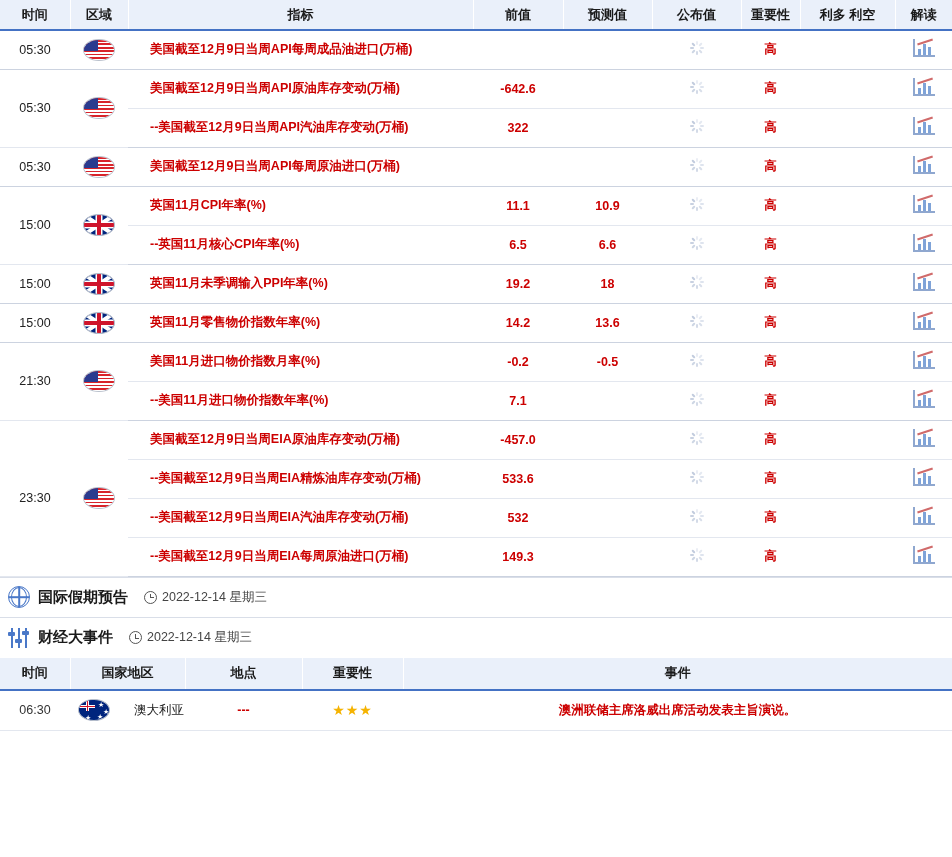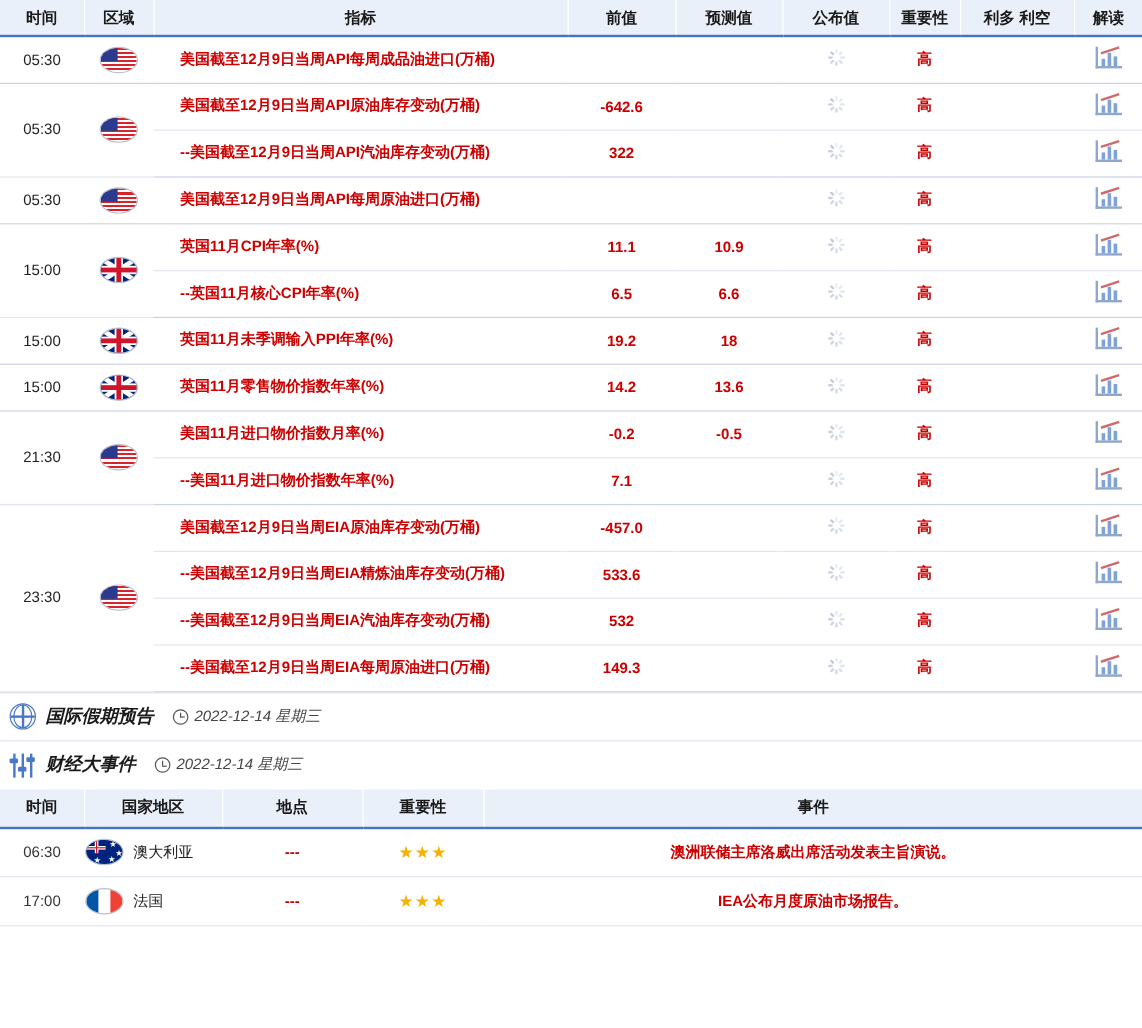--- a/index.html
+++ b/index.html
@@ -171,21 +171,20 @@
   .readicon b:nth-child(2){ left: 8px; height: 11px; }
   .readicon b:nth-child(3){ left: 13px; height: 8px; }
   .readicon s {
     position: absolute; left: 2px; top: 2px; width: 16px; height: 1.6px;
     background: #d06a6a; transform: rotate(-18deg); display: block;
   }
 
   
   .section {
     border-top: 1px solid #d9dee8;
-    font-style: italic;
   }
   .sec-head {
     display: flex;
     align-items: center;
     height: 40px;
     padding-left: 8px;
     background: #ffffff;
     border-bottom: 1px solid #d9dee8;
   }
   .sec-head .ic {
@@ -292,21 +291,21 @@
   td.e-time { width: 70px; }
   td.e-country { width: 115px; }
   td.e-place { width: 117px; color: #cc0000; font-weight: bold; }
   td.e-imp { width: 101px; }
   td.e-event {
     text-align: center;
     color: #cc0000;
     font-weight: bold;
   }
   .country-wrap {
-    display: flex; align-items: center; justify-content: flex-start; gap: 8px;
+    display: flex; align-items: center; justify-content: flex-end; gap: 24px;
   }
   .country-name { color: #222; font-size: 12.5px; }
   .stars { color: #f5b301; font-size: 14px; letter-spacing: 1px; }
 </style>
 </head>
 <body>
 
 <table>
   <colgroup>
     <col style="width:70px">
@@ -543,29 +542,14 @@
               <span class="star" style="left:18px;top:13px">★</span>
               <span class="star" style="left:6px;top:14px">★</span>
             </span>
             <span class="country-name">澳大利亚</span>
           </span>
         </td>
         <td class="e-place">---</td>
         <td class="e-imp"><span class="stars">★★★</span></td>
         <td class="e-event">澳洲联储主席洛威出席活动发表主旨演说。</td>
       </tr>
-      <tr>
-        <td class="e-time">17:00</td>
-        <td class="e-country">
-          <span class="country-wrap">
-            <span class="flag flag-fr">
-              <span class="b"></span>
-              <span class="r"></span>
-            </span>
-            <span class="country-name">法国</span>
-          </span>
-        </td>
-        <td class="e-place">---</td>
-        <td class="e-imp"><span class="stars">★★★</span></td>
-        <td class="e-event">IEA公布月度原油市场报告。</td>
-      </tr>
     </tbody>
 </table>
 
 </body></html>

